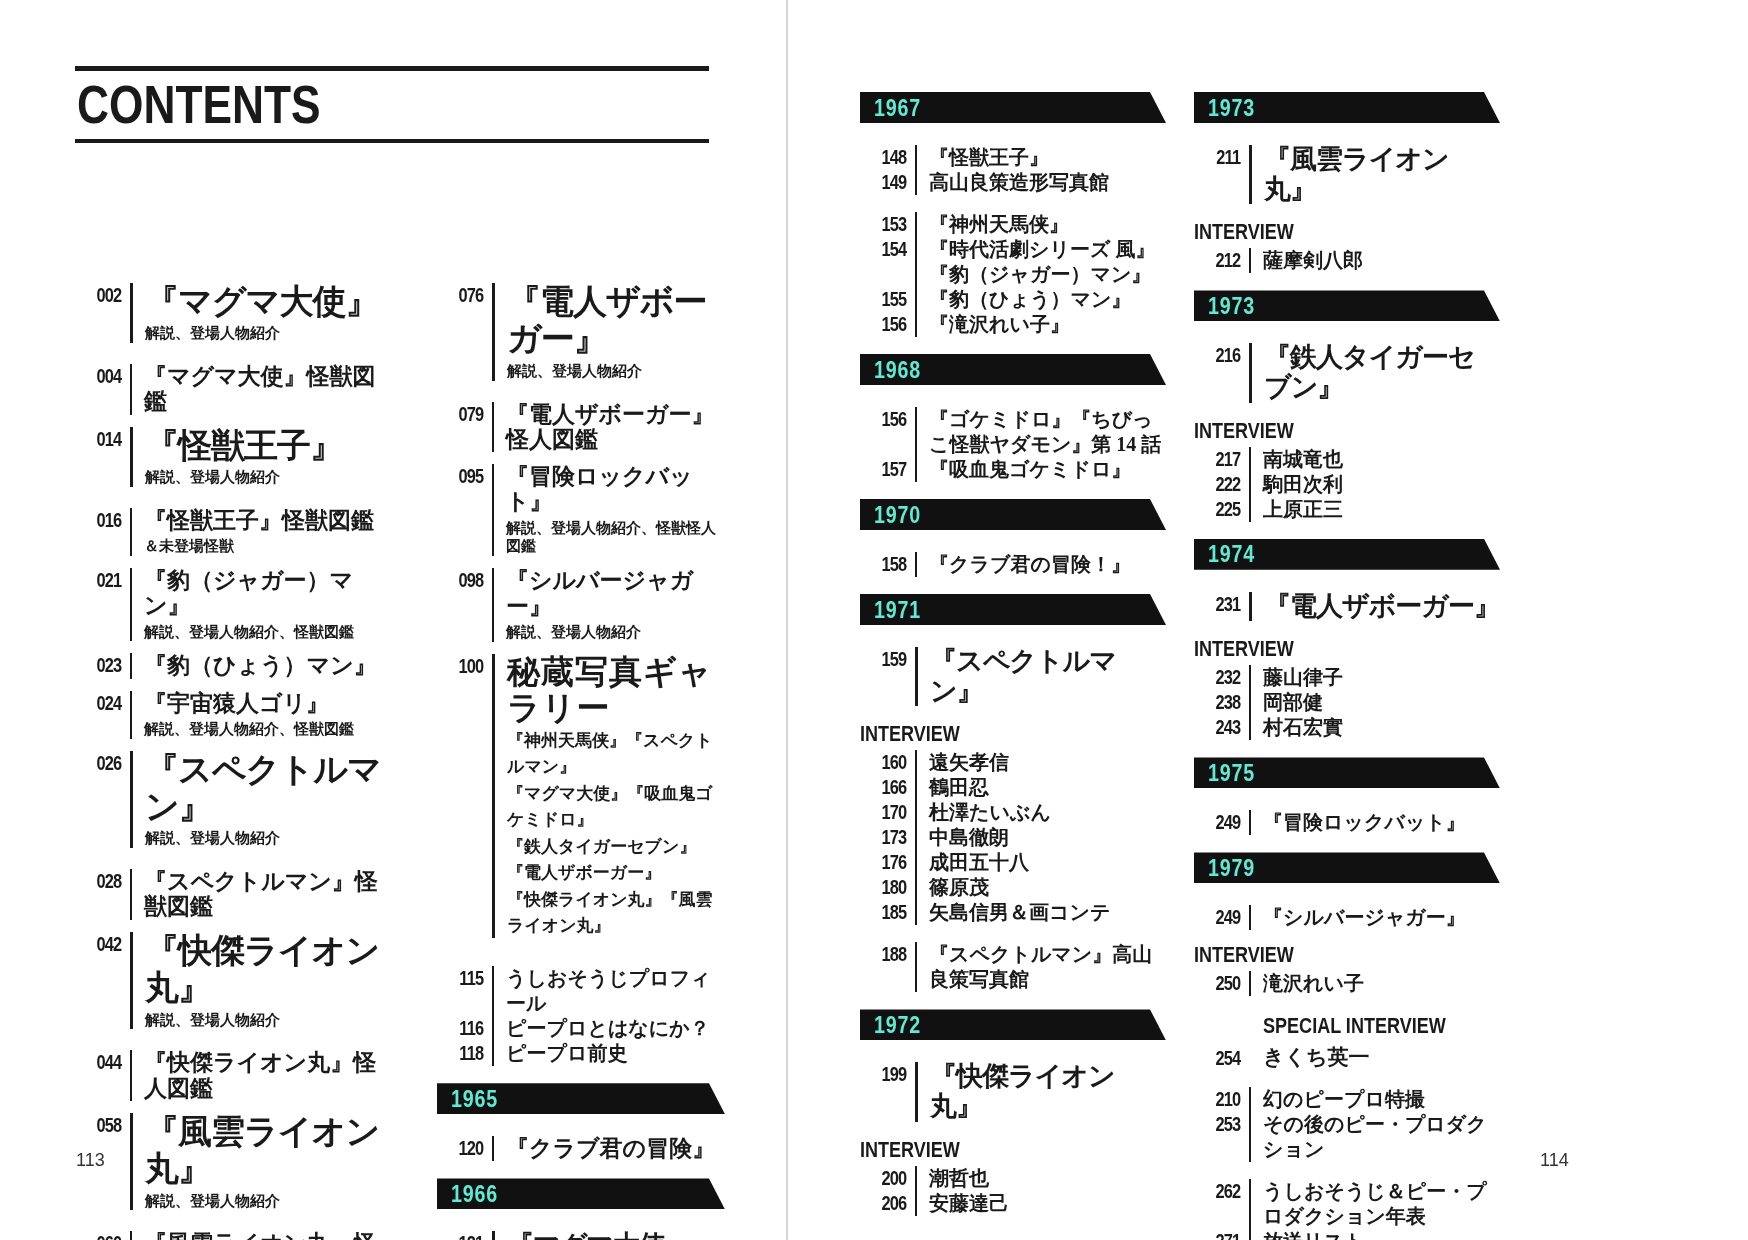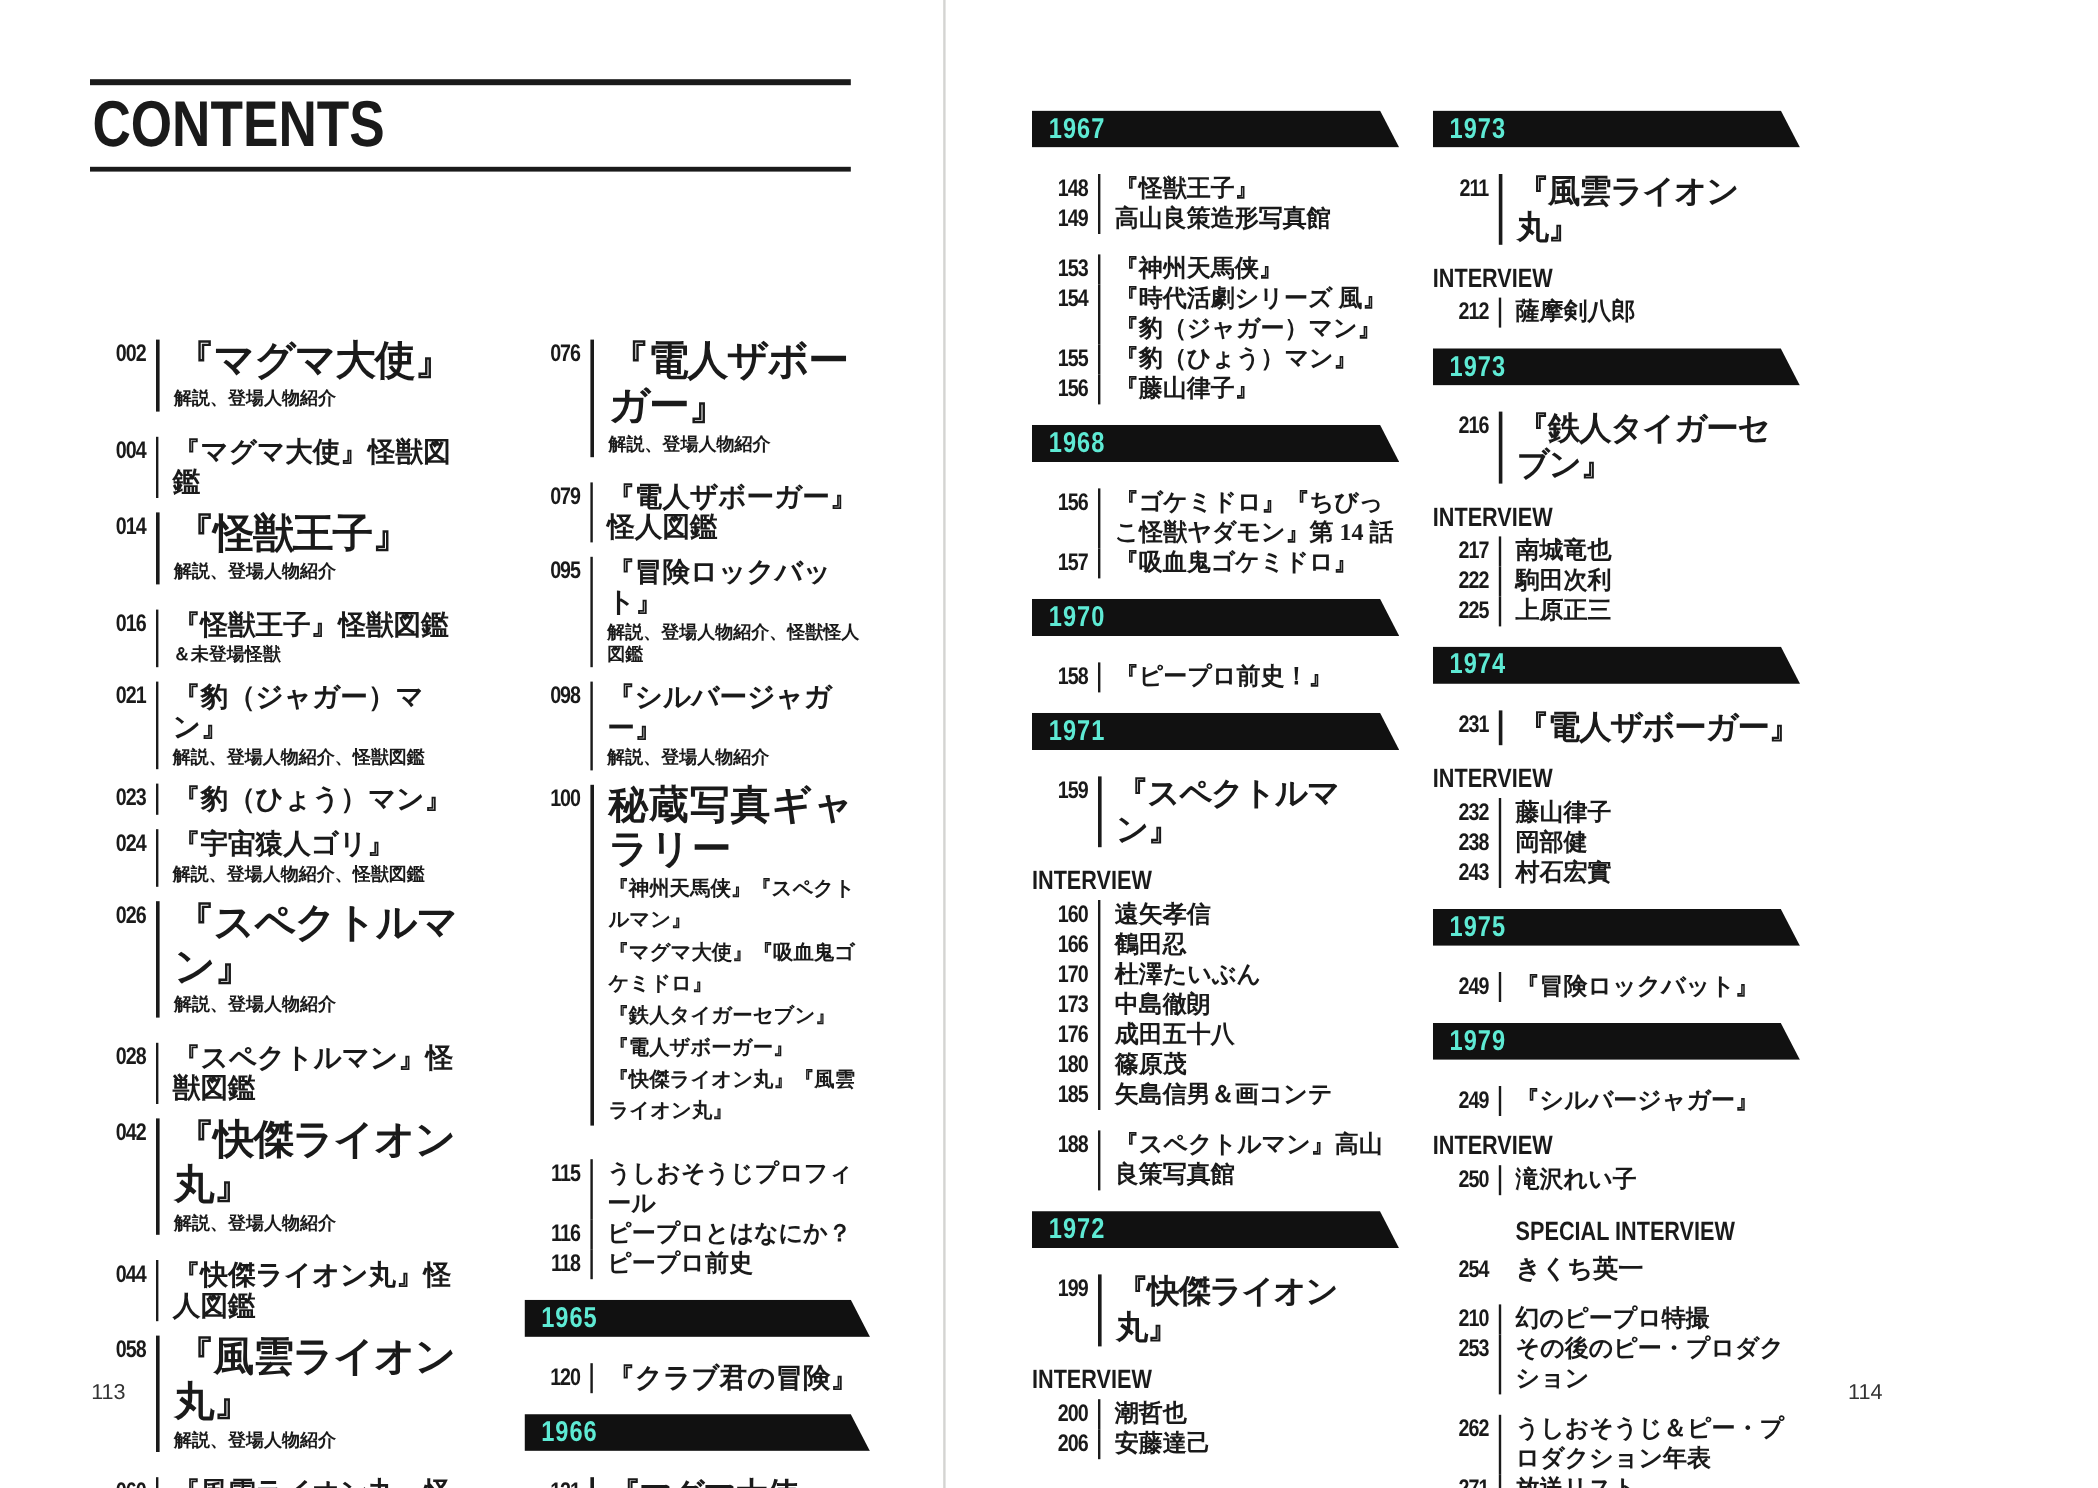--- a/index.html
+++ b/index.html
@@ -300,21 +300,21 @@
           <div class="num"><div class="cond numtxt">155</div></div>
           <div class="vrule"></div>
           <div class="body">
             <div class="title t-name">『豹（ひょう）マン』</div>
           </div>
         </div>
         <div class="item entry name">
           <div class="num"><div class="cond numtxt">156</div></div>
           <div class="vrule"></div>
           <div class="body">
-            <div class="title t-name">『藤山律子』</div>
+            <div class="title t-name">『滝沢れい子』</div>
           </div>
         </div>
         <div class="item year">
           <div class="year-text cond">1968</div>
         </div>
         <div class="item entry name">
           <div class="num"><div class="cond numtxt">156</div></div>
           <div class="vrule"></div>
           <div class="body">
             <div class="title t-name">『ゴケミドロ』『ちびっこ怪獣ヤダモン』第 14 話</div>
@@ -327,21 +327,21 @@
             <div class="title t-name">『吸血鬼ゴケミドロ』</div>
           </div>
         </div>
         <div class="item year">
           <div class="year-text cond">1970</div>
         </div>
         <div class="item entry name">
           <div class="num"><div class="cond numtxt">158</div></div>
           <div class="vrule"></div>
           <div class="body">
-            <div class="title t-name">『ピープロ前史！』</div>
+            <div class="title t-name">『クラブ君の冒険！』</div>
           </div>
         </div>
         <div class="item year">
           <div class="year-text cond">1971</div>
         </div>
         <div class="item entry bold">
           <div class="num"><div class="cond numtxt">159</div></div>
           <div class="vrule"></div>
           <div class="body">
             <div class="title t-bold">『スペクトルマン』</div>

